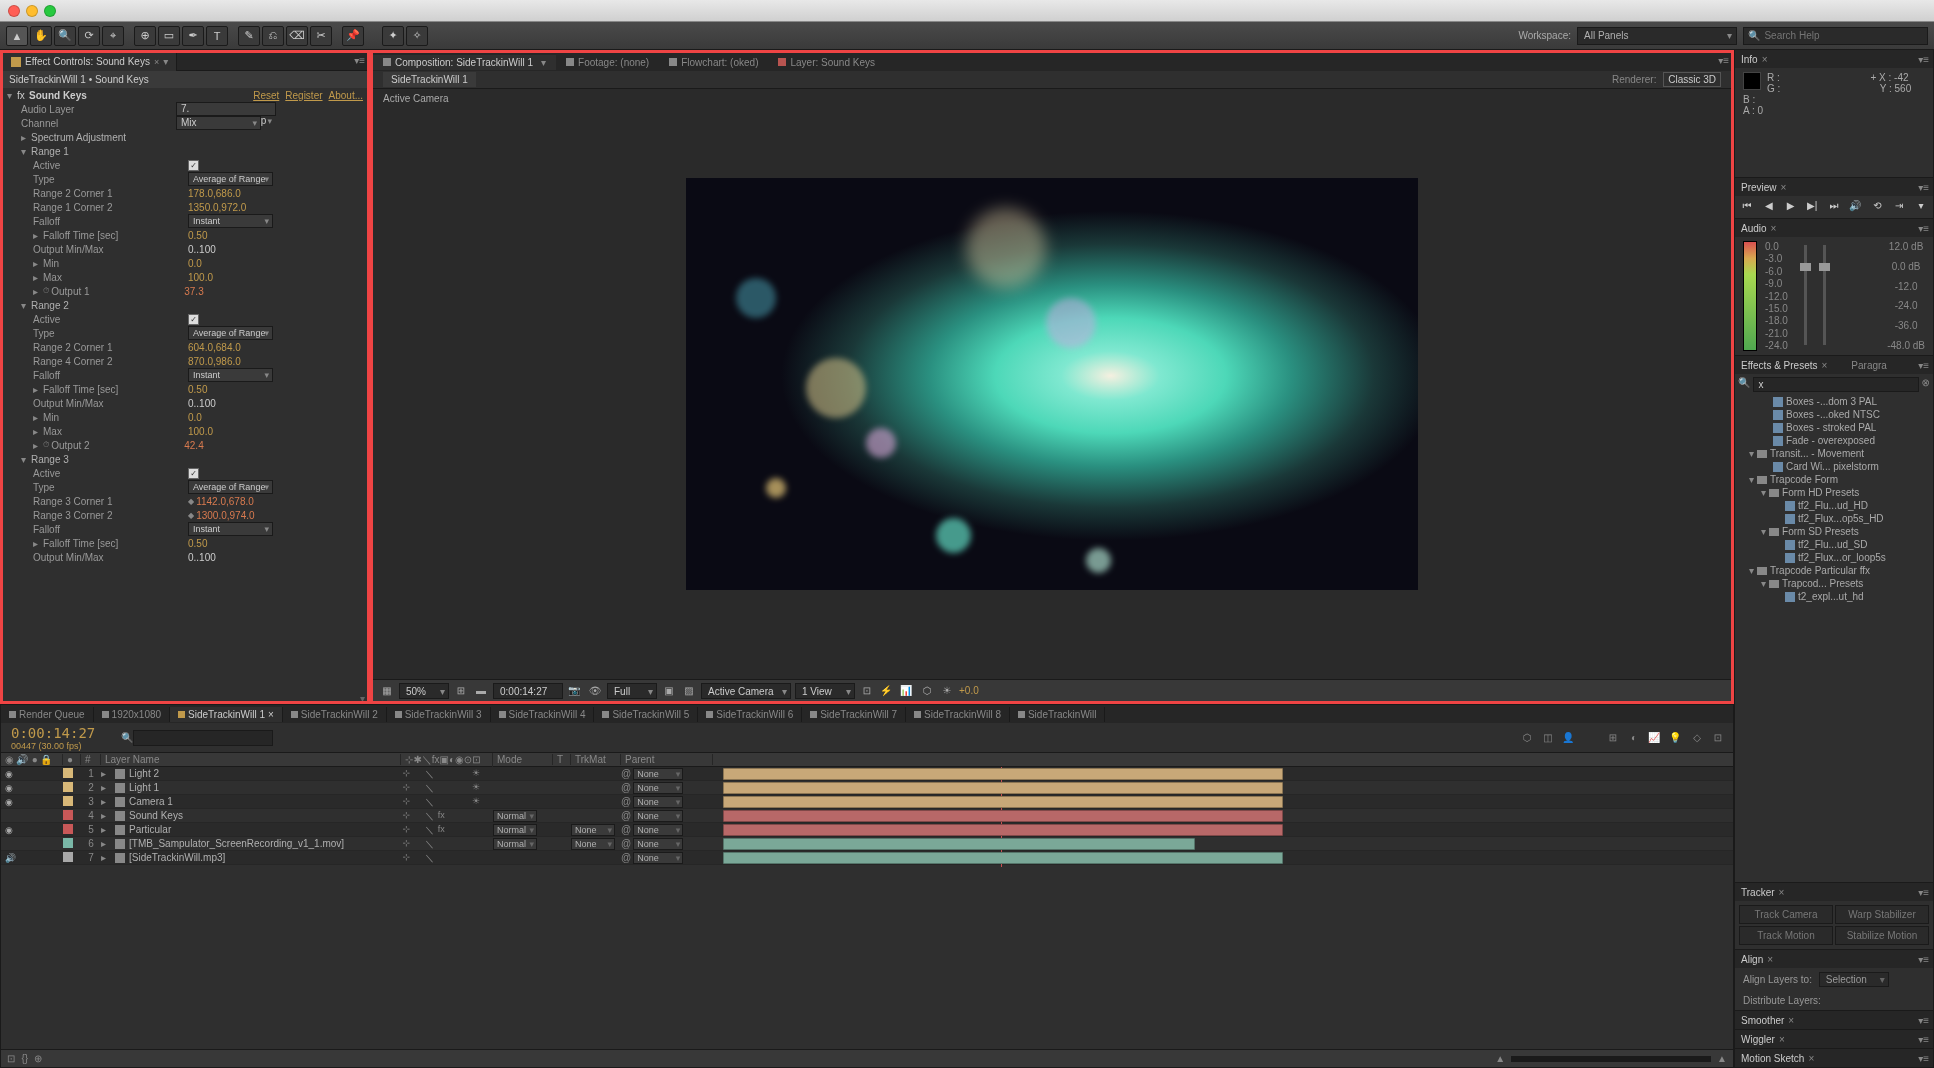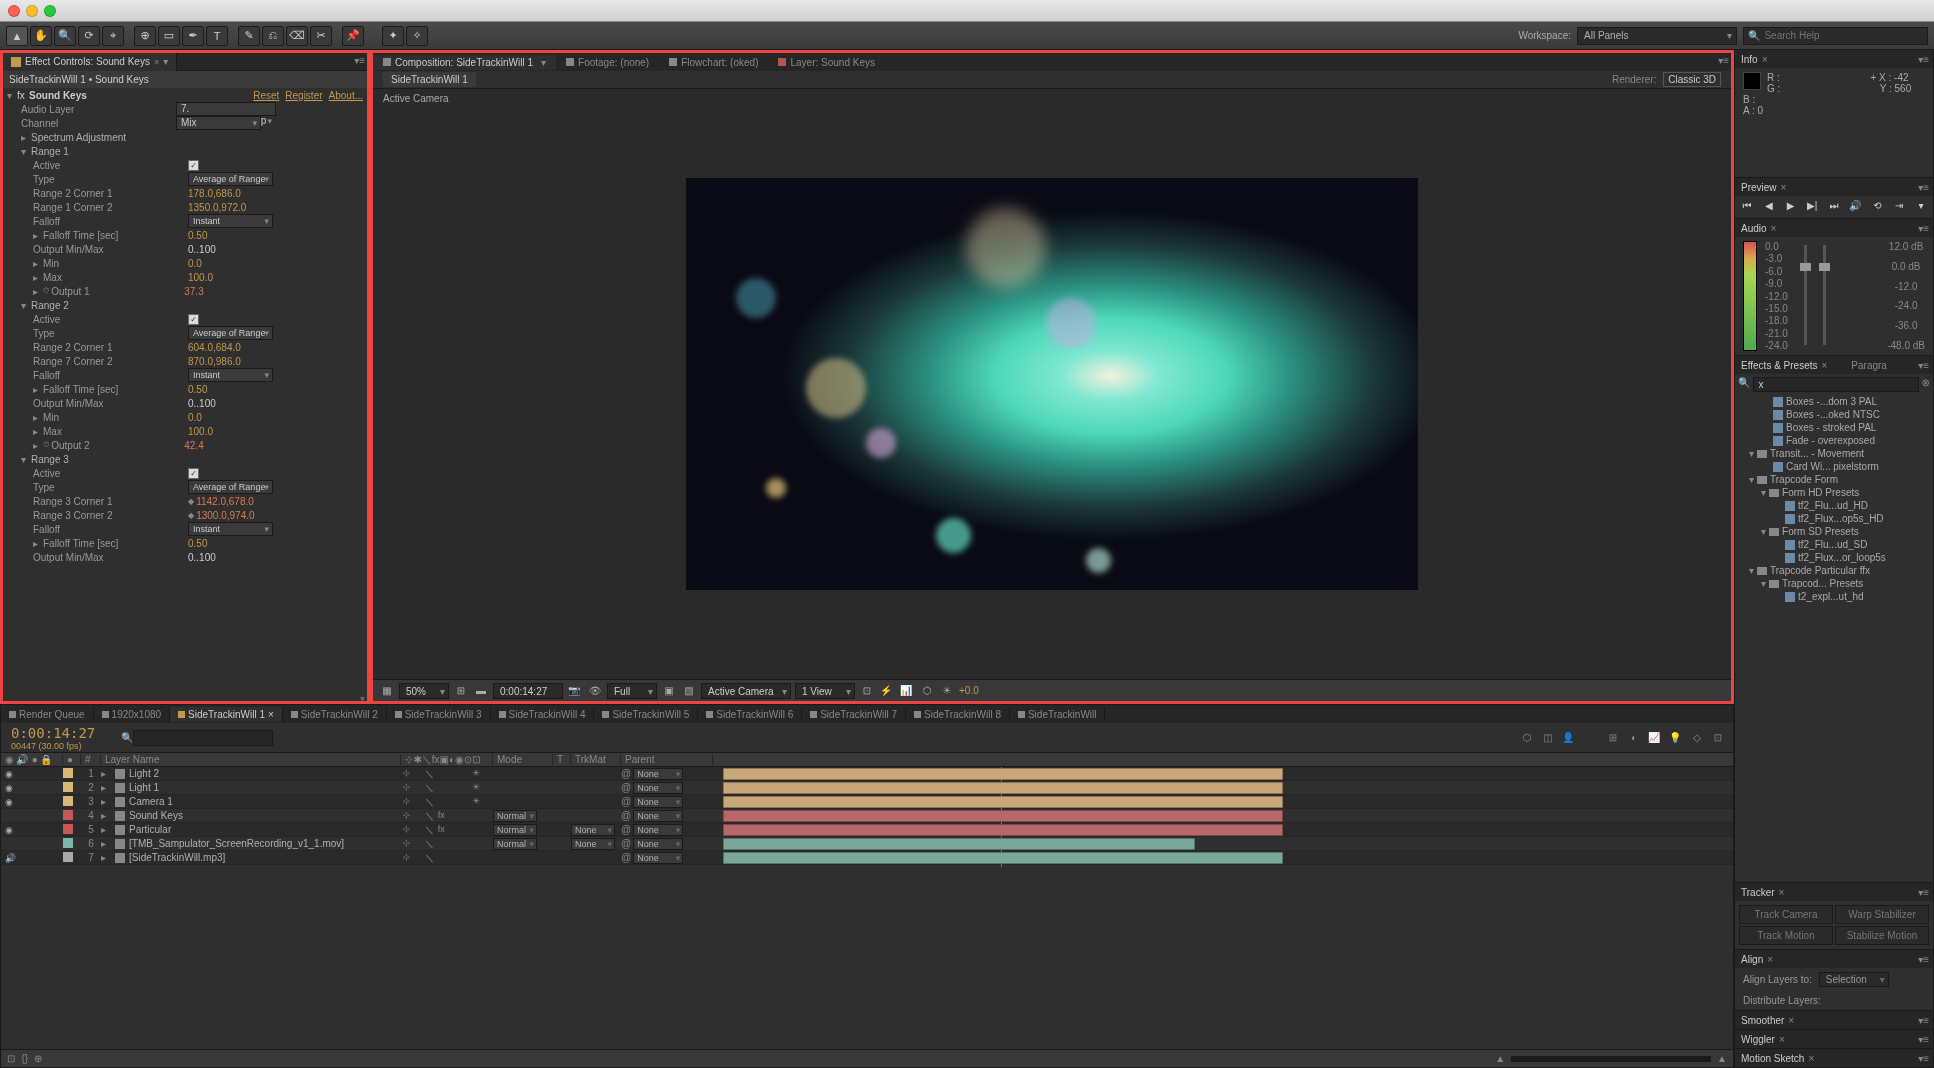--- a/index.html
+++ b/index.html
@@ -300,21 +300,21 @@
           </div>
           <div class="ec-row ec-indent2">
             <span class="ec-label">Type</span>
             <div class="ec-drop">Average of Range</div>
           </div>
           <div class="ec-row ec-indent2">
             <span class="ec-label">Range 2 Corner 1</span>
             <span class="ec-val ">604.0,684.0</span>
           </div>
           <div class="ec-row ec-indent2">
-            <span class="ec-label">Range 7 Corner 2</span>
+            <span class="ec-label">Range 4 Corner 2</span>
             <span class="ec-val ">870.0,986.0</span>
           </div>
           <div class="ec-row ec-indent2">
             <span class="ec-label">Falloff</span>
             <div class="ec-drop">Instant</div>
           </div>
           <div class="ec-row ec-indent2">
             <span class="ec-tw">▸</span>
             <span class="ec-label" style="flex-basis:145px">Falloff Time [sec]</span>
             <span class="ec-val">0.50</span>

